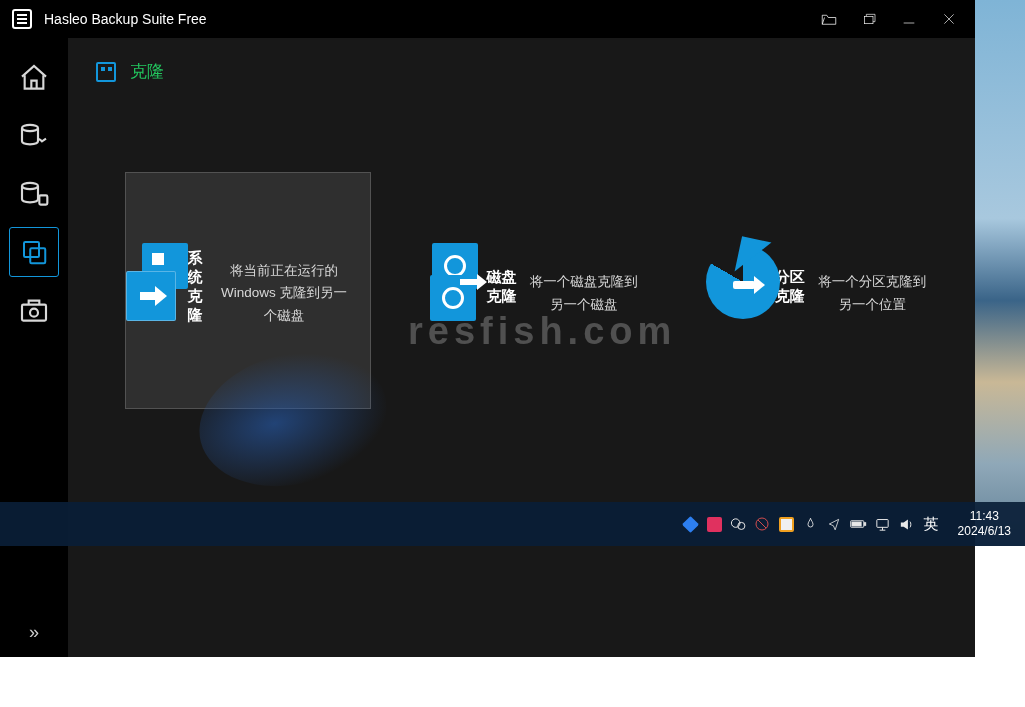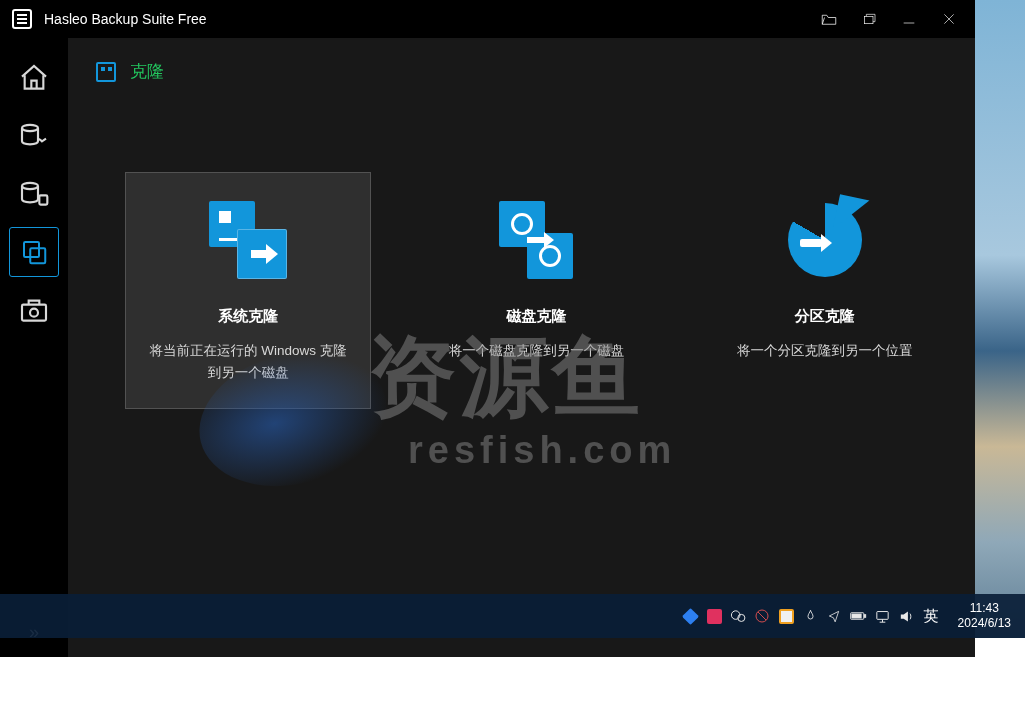--- a/index.html
+++ b/index.html
@@ -1,18 +1,18 @@
 <!DOCTYPE html>
 <html><head>
 <meta charset="utf-8">
 <style>
 * { margin: 0; padding: 0; box-sizing: border-box; font-family: "Microsoft YaHei", "Segoe UI", sans-serif; }
 html, body { width: 1025px; height: 707px; overflow: hidden; }
 .desktop {
-  width: 1025px; height: 638px; position: relative;
+  width: 1025px; height: 546px; position: relative;
   background: linear-gradient(to bottom, #7fb4d6 0%, #a8c8de 40%, #3a6488 55%, #c9b896 70%, #8fa8b8 85%, #5f7e95 100%);
 }
 .app-window {
   position: absolute; left: 0; top: 0; width: 975px; height: 657px;
   background: #181818; color: #e8e8e8;
   display: flex; flex-direction: column;
 }
 .titlebar {
   height: 38px; background: #000; display: flex; align-items: center;
   padding: 0 12px; gap: 12px;
@@ -46,21 +46,21 @@
   width: 20px; height: 20px; border: 2px solid #1296db; border-radius: 2px; position: relative;
 }
 .page-head .grid-icon::before {
   content: ""; position: absolute; left: 3px; top: 3px; width: 4px; height: 4px; background: #1296db;
   box-shadow: 7px 0 0 #1296db;
 }
 .page-head .title { font-size: 17px; color: #22c55e; }
 .cards { display: flex; gap: 44px; align-items: flex-start; margin-top: 90px; padding-left: 30px; }
 .card {
   width: 250px; min-height: 235px; padding: 24px 12px 18px;
-  display: flex; flex-direction: column; align-items: center; text-align: center;
+  display: flex; flex-direction: row; align-items: center; text-align: center;
   cursor: pointer;
 }
 .card.selected { background: rgba(255,255,255,0.10); outline: 1px solid rgba(255,255,255,0.25); }
 .card .ic { width: 86px; height: 86px; margin-bottom: 24px; position: relative; }
 .card .name { font-size: 15px; font-weight: 600; color: #fff; margin-bottom: 14px; }
 .card .desc { font-size: 13.5px; color: #d8d8d8; line-height: 1.65; padding: 0 6px; }
 
 .ic-sys .back {
   position: absolute; left: 4px; top: 4px; width: 46px; height: 46px;
   background: #1296db; border-radius: 2px;
@@ -252,21 +252,20 @@
               <div class="pie"></div>
                 <div class="slice"></div>
                 <div class="arr"></div>
             </div>
             <div class="name">分区克隆</div>
             <div class="desc">将一个分区克隆到另一个位置</div>
           </div>
         </div>
 
         <div class="watermark">
-          <div class="l1">资源鱼</div>
           <div class="l2">resfish.com</div>
         </div>
       </div>
     </div>
   </div>
 
   <div class="taskbar">
     <div class="tray">
       <div class="ico">
           <div class="box" style="background:#2d7ff0;transform:rotate(45deg) scale(.8)"></div>

